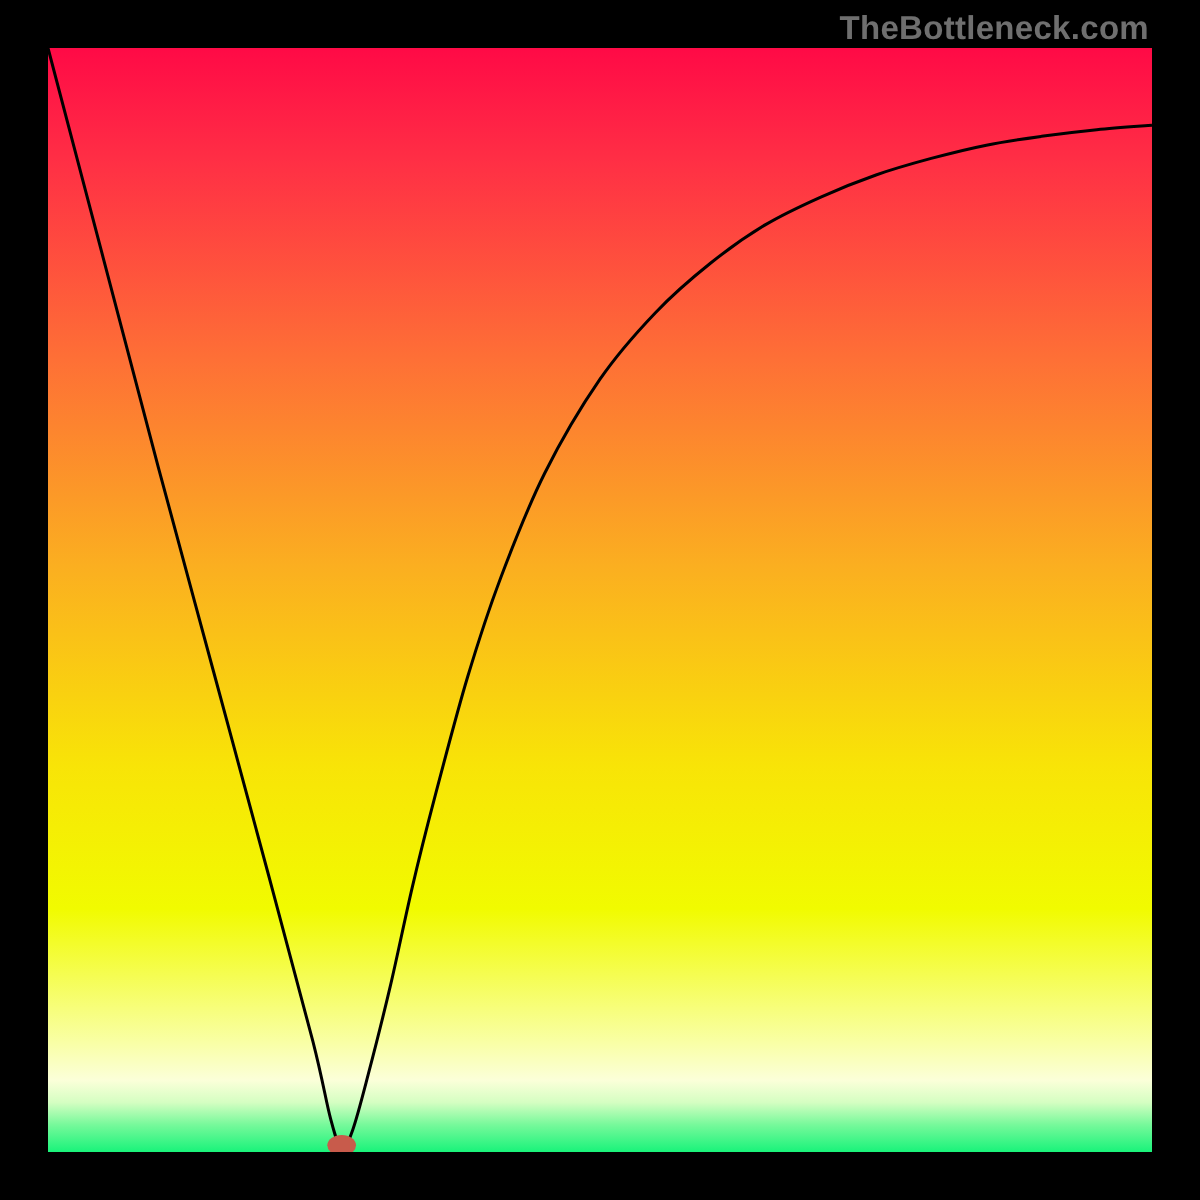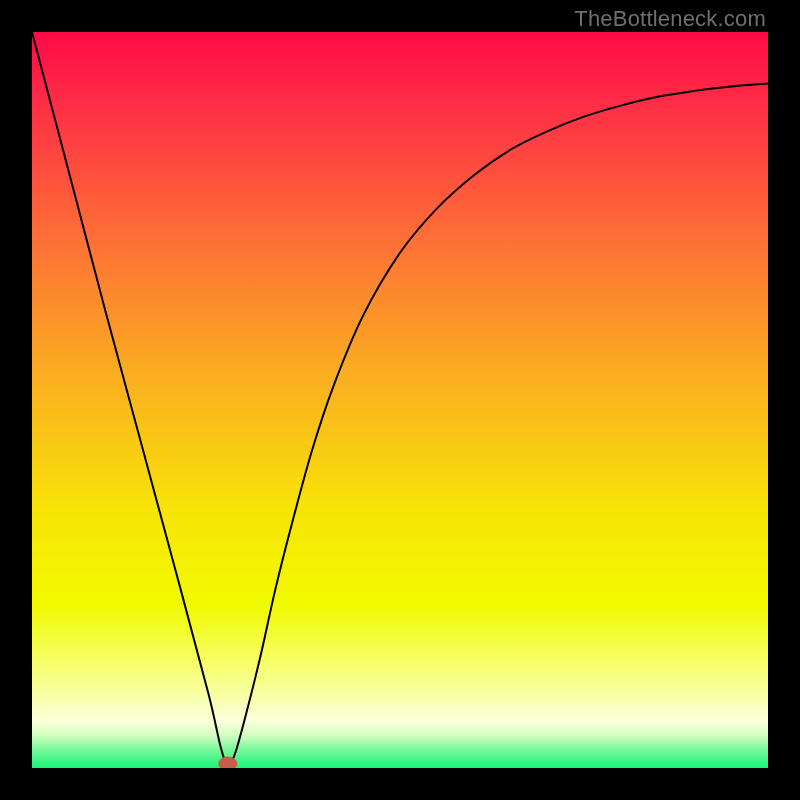--- a/index.html
+++ b/index.html
@@ -25,21 +25,21 @@
     top: 0;
     width: 736px;
     height: 736px;
   }
   .watermark {
     position: absolute;
     top: 6px;
     right: 34px;
     color: #6f6f6f;
     font-size: 22px;
-    font-weight: 400;
+    font-weight: 700;
     letter-spacing: 0.2px;
   }
   svg { display: block; }
 </style>
 </head>
 <body>
 
 <div class="watermark">TheBottleneck.com</div>
 
 <div class="frame">

